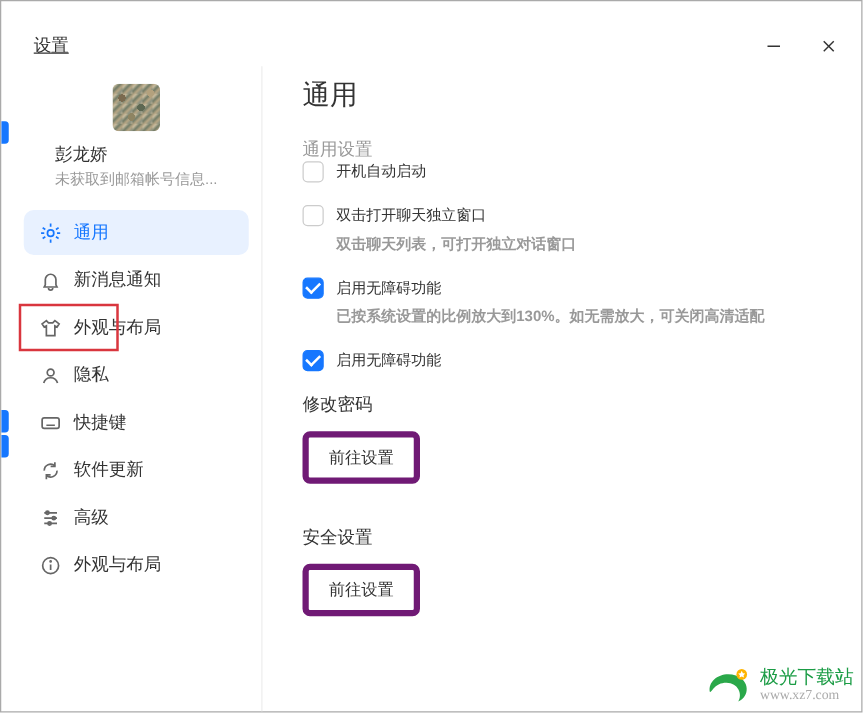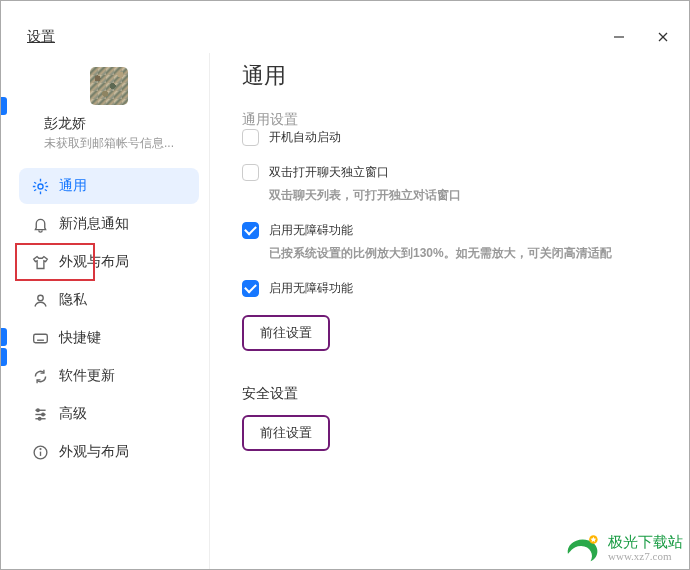--- a/index.html
+++ b/index.html
@@ -188,21 +188,21 @@
     }
     .sub-section-label {
       font-size: 14px;
       color: #333;
       margin-top: 12px;
       margin-bottom: 12px;
     }
     .btn {
       display: inline-block;
       padding: 7px 16px;
-      border: 2px solid #701a75;
+      border: 5px solid #701a75;
       border-radius: 6px;
       font-size: 13px;
       color: #333;
       cursor: pointer;
       background: #fff;
     }
     .brand {
       position: absolute;
       right: 6px;
       bottom: 4px;
@@ -371,20 +371,21 @@
       <div class="chk-desc">已按系统设置的比例放大到130%。如无需放大，可关闭高清适配</div>
     </div>
 
     <div class="setting-row">
       <div class="chk-line">
         <div class="chk checked"></div>
         <div class="chk-label">启用无障碍功能</div>
       </div>
     </div>
 
+    <div class="sub-section-label">修改密码</div>
     <div class="btn">前往设置</div>
 
     <div style="height:22px"></div>
 
     <div class="sub-section-label">安全设置</div>
     <div class="btn">前往设置</div>
   </div>
 </div>
 
 <div class="highlight-box"></div>

